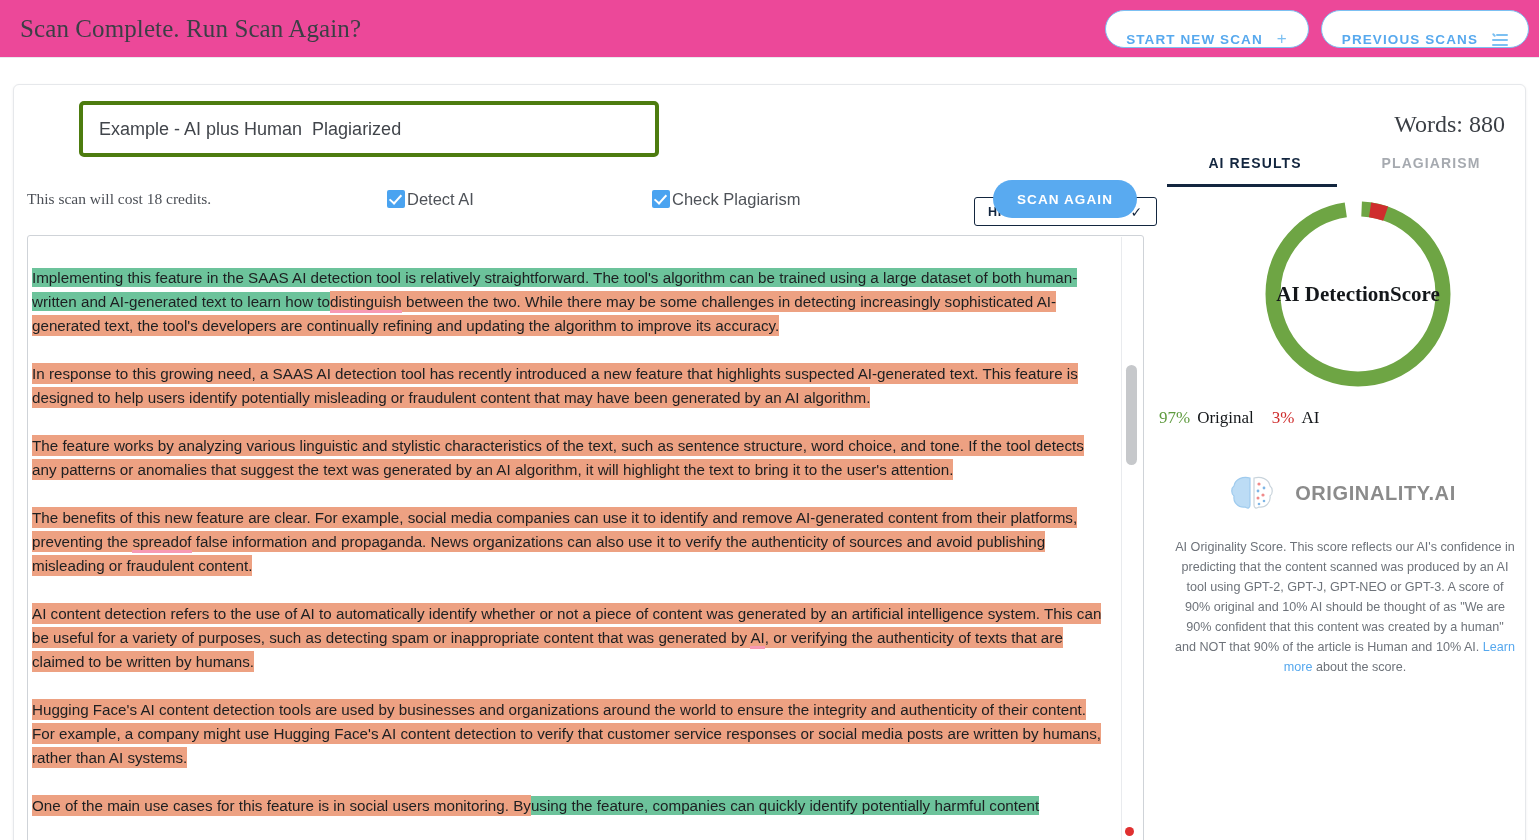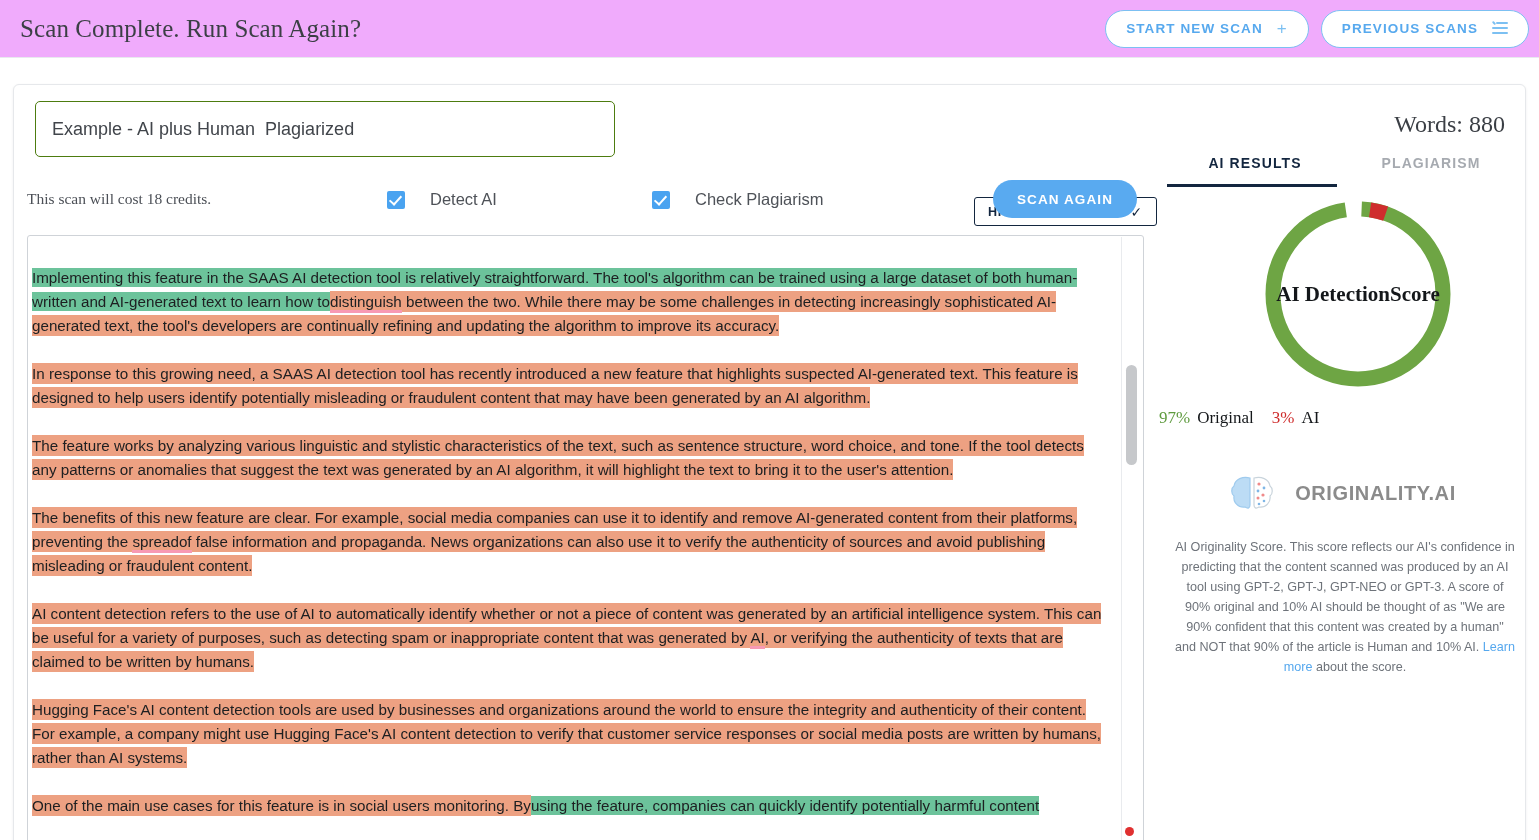--- a/index.html
+++ b/index.html
@@ -8,33 +8,33 @@
     width: 1539px; height: 840px;
     background: #ffffff;
     font-family: "Liberation Sans", sans-serif;
     overflow: hidden;
   }
   .page { position: relative; width: 1539px; height: 840px; background:#fff; }
 
   
   .topbar {
     position: absolute; left:0; top:0; width:1539px; height:58px;
-    background:#f0abfc;
+    background:#ec4899;
     border-bottom:1px solid #e8eaee;
     display:flex; align-items:center; justify-content:space-between;
     padding: 0 6px 0 20px;
   }
   .page-title {
     font-family:"Liberation Serif", serif;
     font-size:25px; color:#3b3f45; font-weight:400; letter-spacing:.1px;
     white-space:nowrap;
   }
   .topbar-actions { display:flex; align-items:center; gap:12px; padding-right:4px; }
   .pill-btn {
-    display:flex; align-items:center; gap:14px;
+    display:flex; align-items:flex-end; gap:14px;
     height:38px; padding:0 20px;
     border:1px solid #7cc0f2; border-radius:20px;
     background:#fff; color:#57a9ee;
     font-size:13.5px; font-weight:700; letter-spacing:1.1px;
     cursor:pointer; white-space:nowrap;
   }
   .pill-btn .gl { font-size:17px; font-weight:400; line-height:1; color:#7cc0f2; }
   .icon-lines { display:inline-block; width:16px; height:13px; position:relative; }
   .icon-lines i { position:absolute; right:0; height:2px; background:#7cc0f2; border-radius:1px; display:block; }
   .icon-lines i:nth-child(1){ top:0;  width:12px; }
@@ -46,34 +46,34 @@
   .card {
     position:absolute; left:13px; top:84px; width:1513px; height:780px;
     background:#fff; border:1px solid #e6e8eb; border-radius:6px;
     box-shadow:0 1px 3px rgba(20,25,40,.07);
   }
 
   
   .left-col { position:absolute; left:21px; top:16px; width:1120px; }
   .title-input {
     width:580px; height:56px;
-    border:1px solid #4d7c0f; border-radius:5px;
+    border:4px solid #4d7c0f; border-radius:5px;
     padding:0 16px; font-size:18px; color:#41454b;
     font-family:"Liberation Sans", sans-serif;
-    background:#fff; outline:none;
+    background:#fff; outline:none;margin-left:44px;
   }
   .cost-row {
     position:absolute; left:13px; top:96px; width:1110px; height:36px;
     display:flex; align-items:center;
   }
   .cost-text {
     font-family:"Liberation Serif", serif;
     font-size:15.5px; color:#4c5057; width:360px;
   }
-  .chk-wrap { display:flex; align-items:flex-end; gap:25px; }
+  .chk-wrap { display:flex; align-items:flex-start; gap:2px; }
   .chk-wrap.one { margin-left:0; width:265px; }
   .chk {
     width:18px; height:18px; border-radius:2px; background:#4aa3f0;
     position:relative; flex:none; cursor:pointer;
   }
   .chk::after {
     content:""; position:absolute; left:5px; top:2.5px;
     width:5px; height:10px; border:solid #fff; border-width:0 2px 2px 0;
     transform:rotate(42deg);
   }

